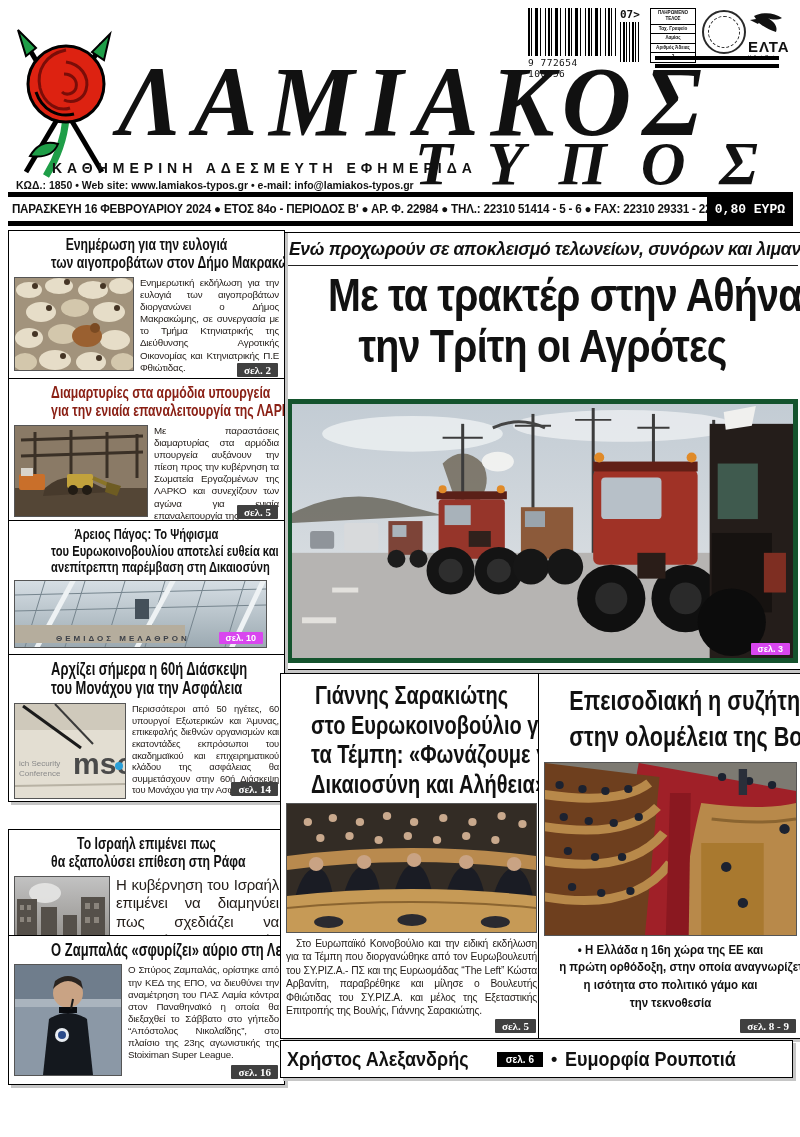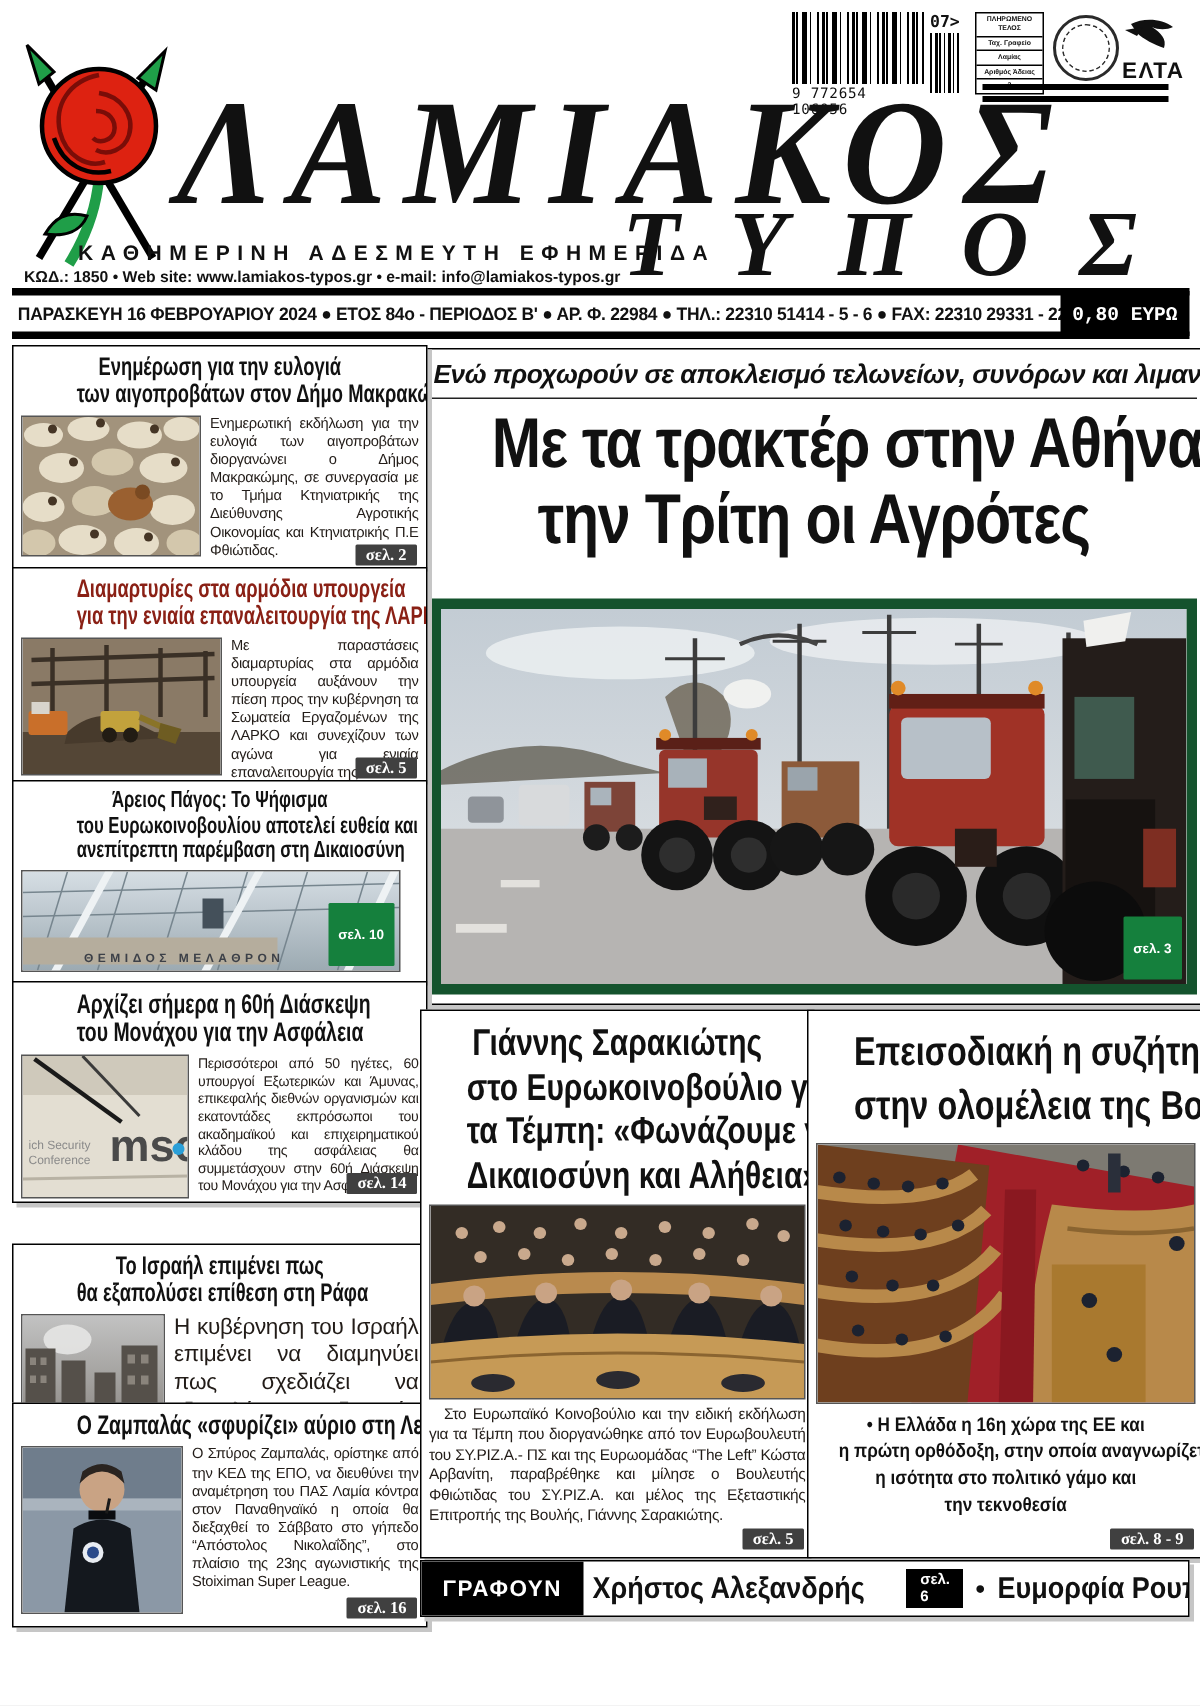--- a/index.html
+++ b/index.html
@@ -41,30 +41,30 @@
         padding:3px 5px;overflow:hidden;}
   .atitle{text-align:center;font-weight:bold;font-size:17px;line-height:1.08;transform:scaleX(.72);
         transform-origin:50% 0;margin:2px 0 4px;}
   .atitle div{white-space:nowrap;}
   .title-red{color:#8a2015;}
   .arow{display:flex;gap:6px;}
   .aphoto{flex:none;border:1px solid #555;overflow:hidden;position:relative;}
   .abody{font-size:9.8px;line-height:1.24;text-align:justify;color:#221c18;letter-spacing:-.2px;}
   .pbadge{position:absolute;background:#404040;color:#fff;font-size:11px;font-weight:bold;
         padding:1px 7px;bottom:5px;right:6px;border-radius:1px;font-family:Liberation Serif, serif;}
-  .pbadge-in{position:absolute;background:#15803d;color:#fff;font-size:9px;font-weight:bold;
-        padding:16px 7px;bottom:3px;right:3px;border-radius:1px;}
+  .pbadge-in{position:absolute;background:#d946ef;color:#fff;font-size:9px;font-weight:bold;
+        padding:1px 7px;bottom:3px;right:3px;border-radius:1px;}
   
   #main-box{left:280px;top:232px;width:511px;height:428px;padding:4px 6px;}
   #kicker{font-style:italic;font-weight:bold;font-size:17.5px;padding:2px 2px 5px;border-bottom:1.5px solid #222;
         letter-spacing:-.3px;white-space:nowrap;}
   #main-headline{text-align:center;font-weight:bold;font-size:47px;line-height:1.08;margin-top:4px;
         transform:scaleX(.84);transform-origin:50% 0;letter-spacing:-1px;}
   #main-headline div{white-space:nowrap;}
-  #main-photo{position:absolute;left:6px;right:6px;top:166px;bottom:6px;border:7px solid #14532d;overflow:hidden;}
+  #main-photo{position:absolute;left:6px;right:6px;top:166px;bottom:6px;border:5px solid #14532d;overflow:hidden;}
   
   #center-box{left:280px;top:673px;width:251px;height:358px;}
   #center-title{font-size:25px;transform:scaleX(.8);line-height:1.18;margin-top:4px;}
   #center-photo{position:relative;margin:4px 0;border:1px solid #555;height:128px;overflow:hidden;}
   #center-body{font-size:10.3px;line-height:1.3;text-indent:10px;}
   #right-box{left:538px;top:673px;width:253px;height:358px;}
   #right-title{font-size:27px;transform:scaleX(.8);line-height:1.35;margin-top:6px;}
   #right-photo{position:relative;margin:6px 0 5px;border:1px solid #555;height:172px;overflow:hidden;}
   #right-body{font-weight:bold;font-size:13px;line-height:1.35;text-align:center;transform:scaleX(.88);transform-origin:50% 0;}
   #right-body div{white-space:nowrap;}
@@ -541,21 +541,20 @@
     <div id="right-body">
       <div>• Η Ελλάδα η 16η χώρα της ΕΕ και</div>
       <div>η πρώτη ορθόδοξη, στην οποία αναγνωρίζεται</div>
       <div>η ισότητα στο πολιτικό γάμο και</div>
       <div>την τεκνοθεσία</div>
     </div>
     <span class="pbadge">σελ.  8 - 9</span>
   </div>
 
   <div class="abox" id="footer-bar">
-    <div id="grafoyn">ΓΡΑΦΟΥΝ</div>
     <div id="footer-rest">
       <span class="author-name">Χρήστος Αλεξανδρής</span>
       <span class="fbadge">σελ. 6</span>
       <span class="fdot">•</span>
       <span class="author-name">Ευμορφία Ρουποτιά</span>
 
     </div>
   </div>
 
 </div>

